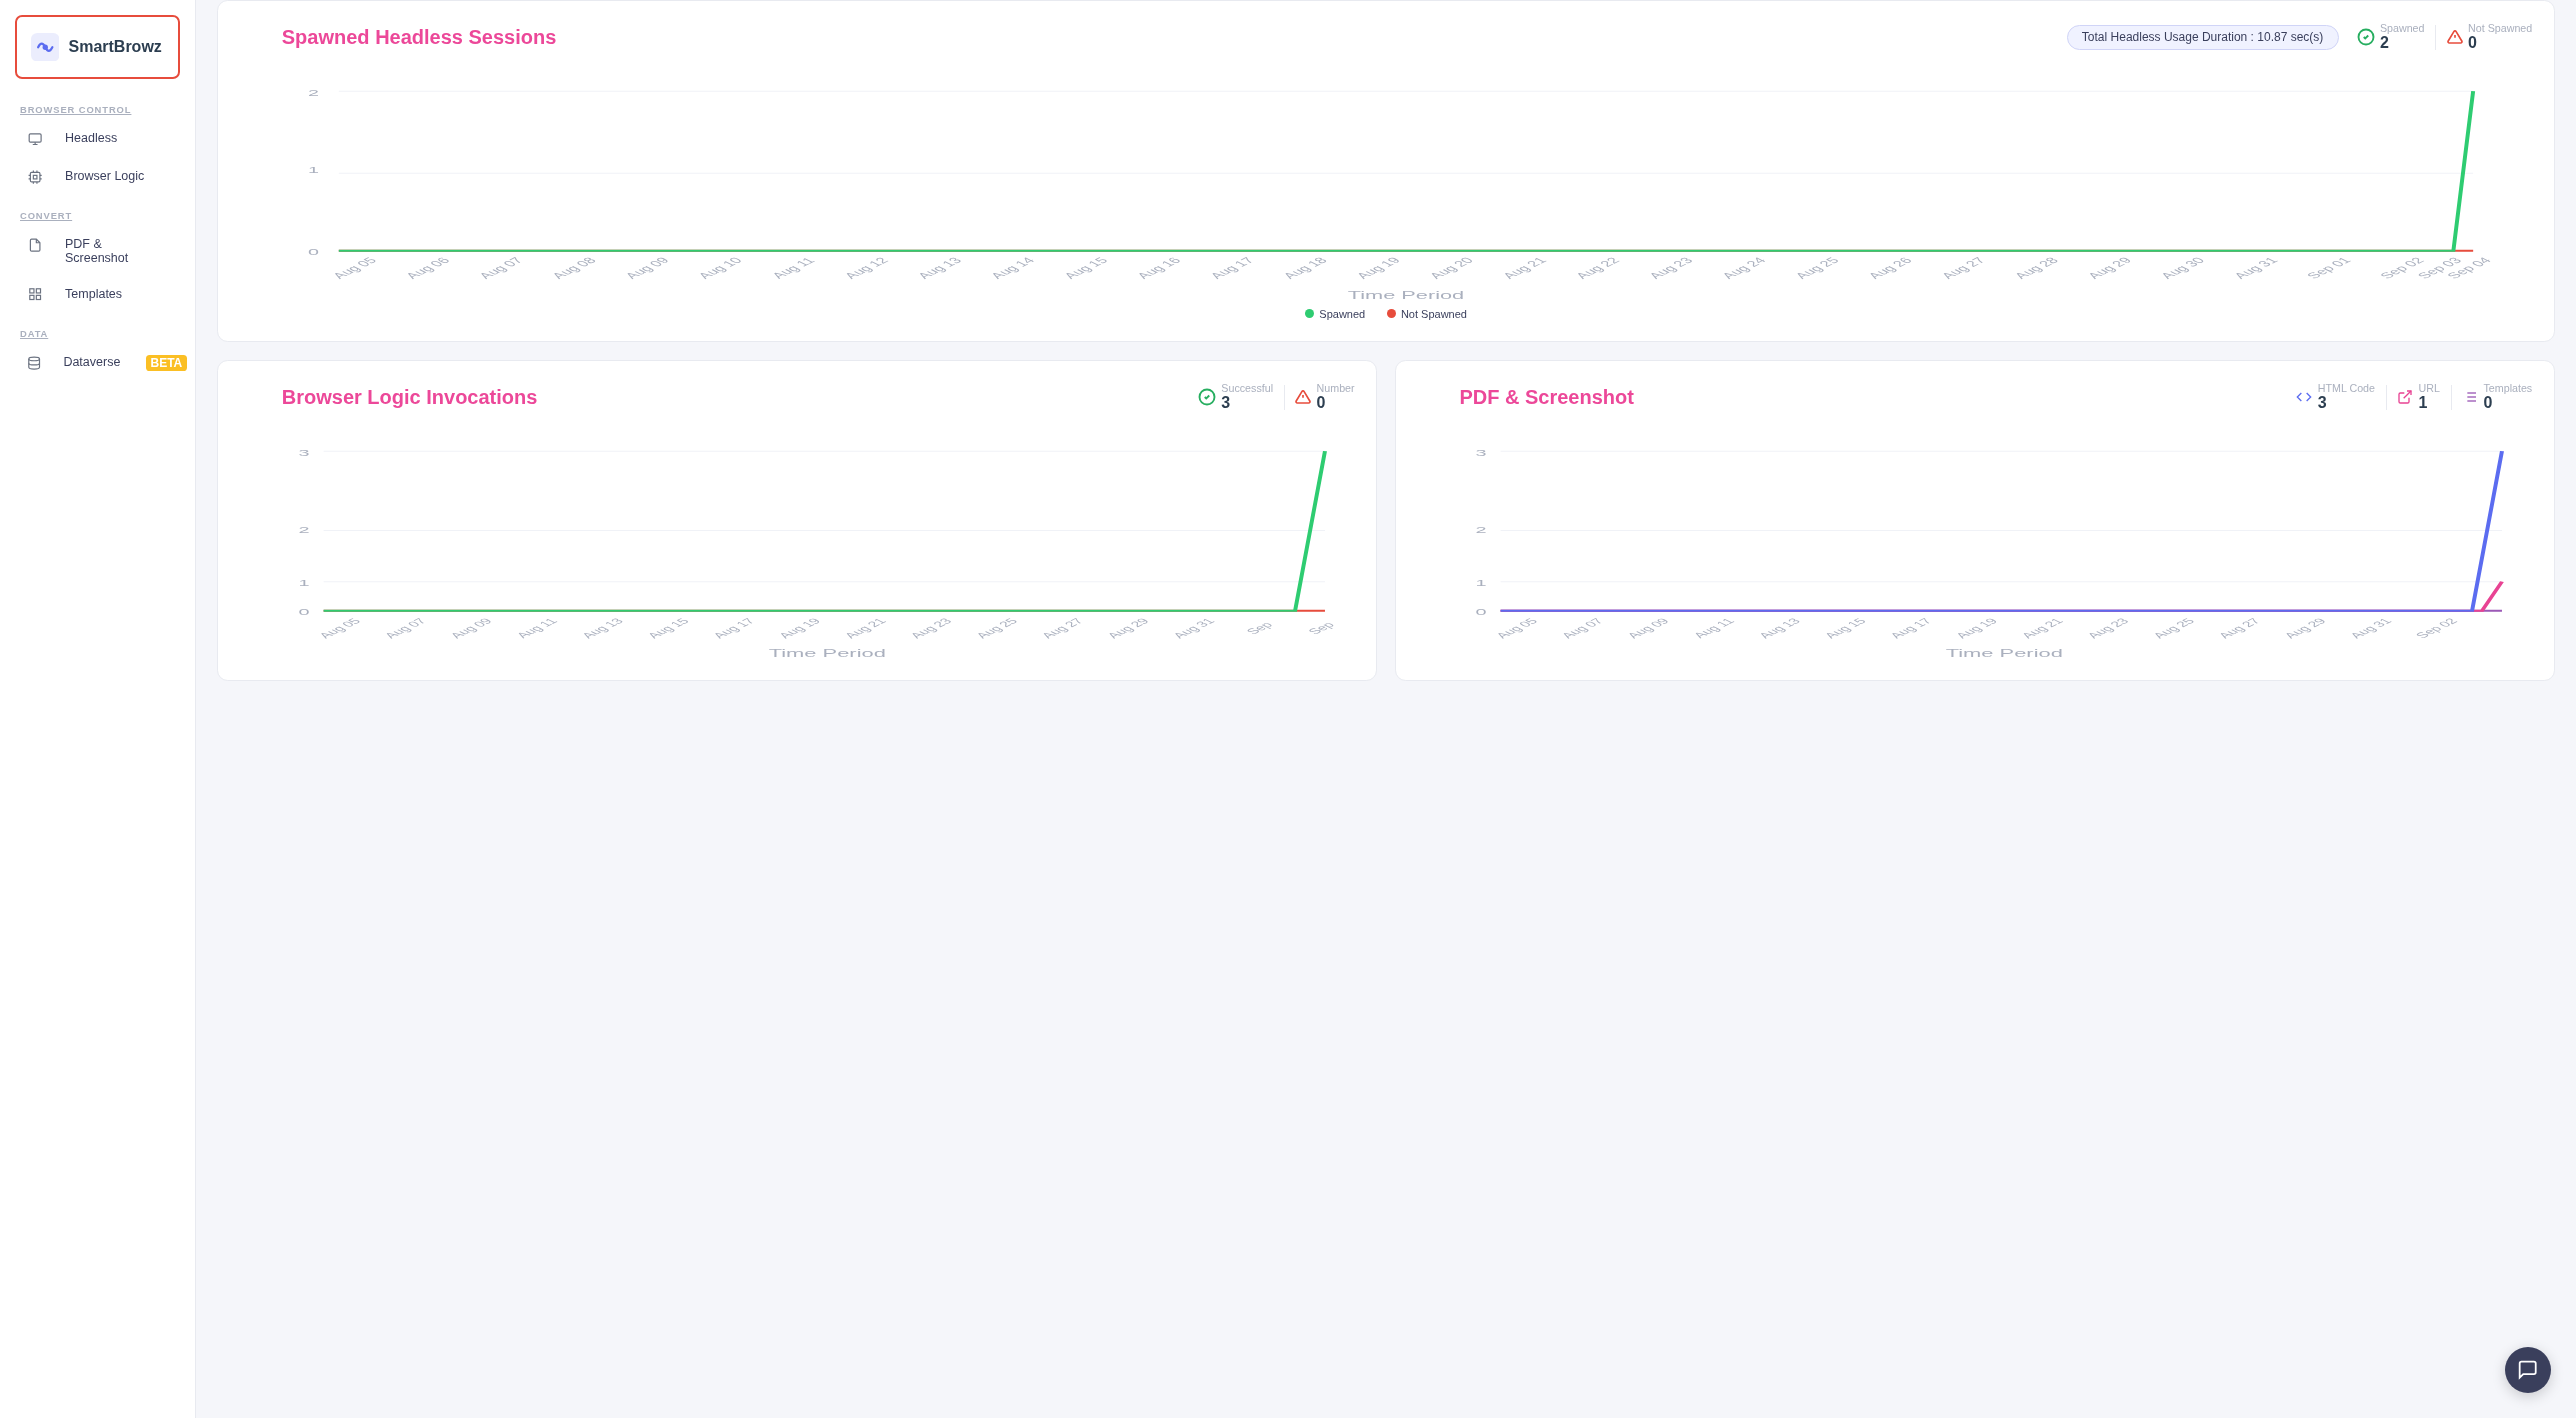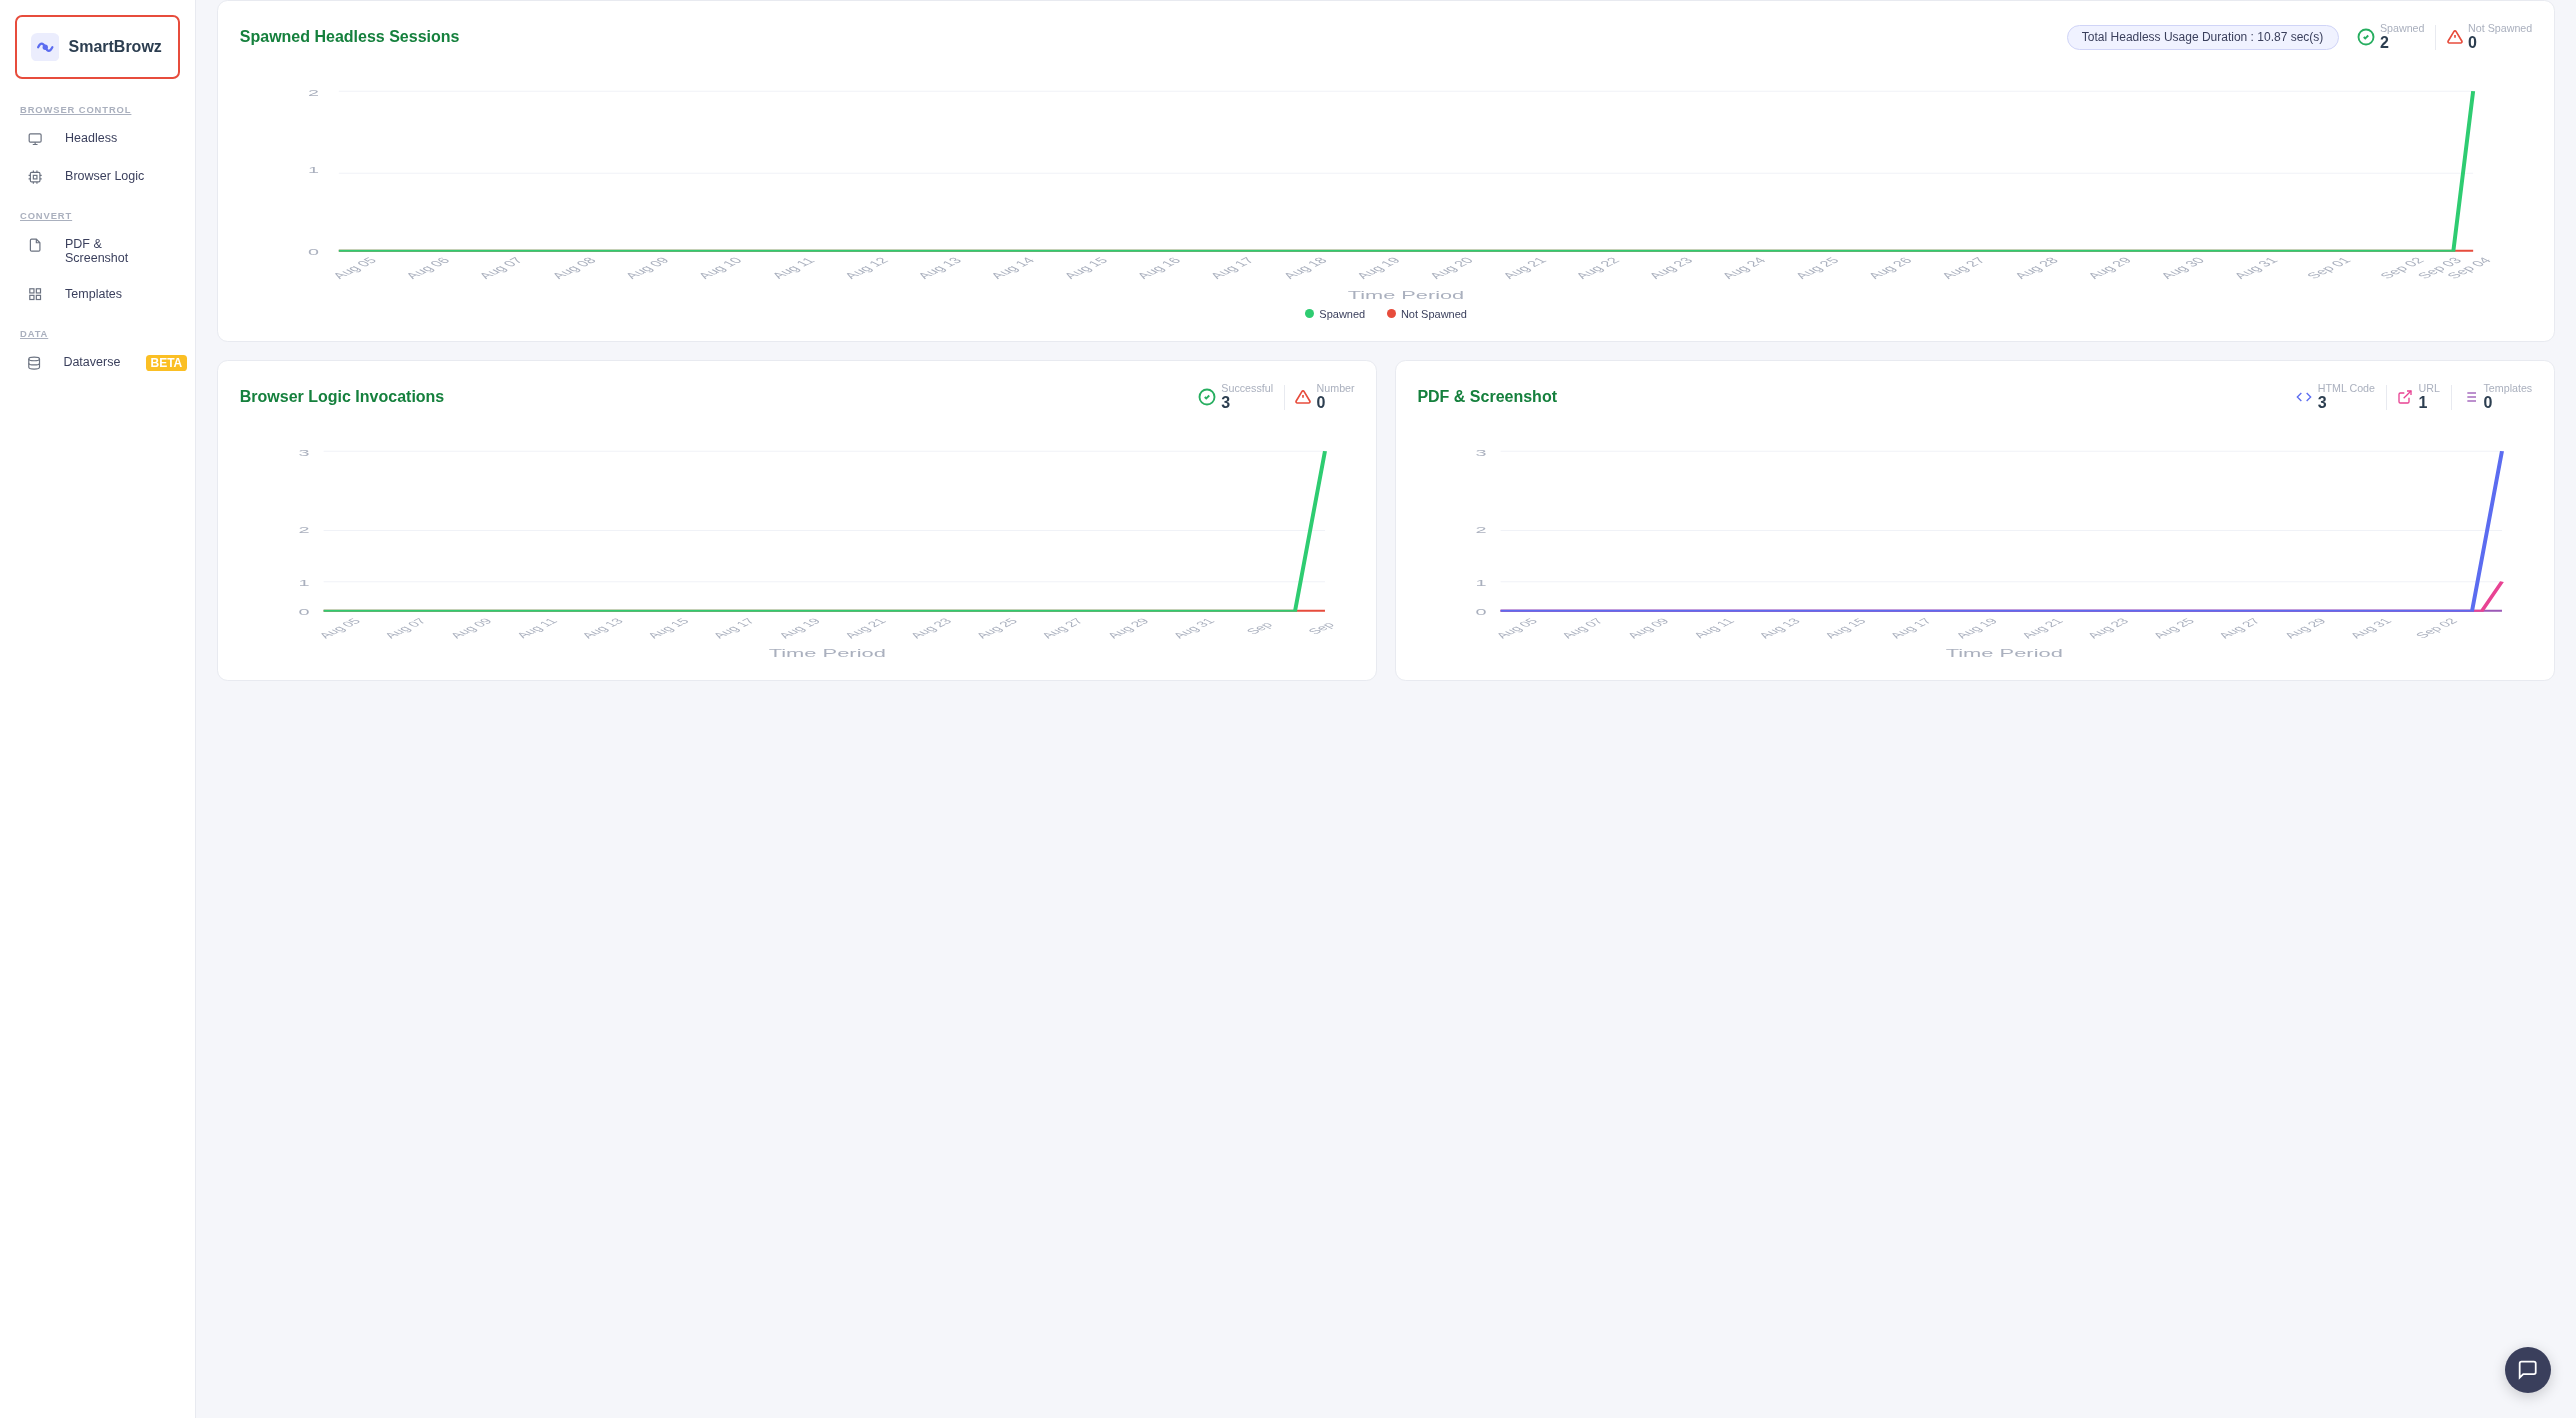--- a/index.html
+++ b/index.html
@@ -136,23 +136,24 @@
     }
     .card-header {
       display: flex;
       align-items: center;
       justify-content: space-between;
       margin-bottom: 14.3px;
       flex-wrap: wrap;
       gap: 9px;
     }
     .card-title {
-      font-size: 16px;
+      font-size: 20px;
       font-weight: 700;
-      color: #15803d;
+      color: #ec4899;
+      margin-left: 42px;
     }
     .card-meta {
       display: flex;
       align-items: center;
       gap: 18px;
     }
     .usage-pill {
       background: #f0f2ff;
       border: 0.9px solid #d0d4f7;
       border-radius: 18px;

